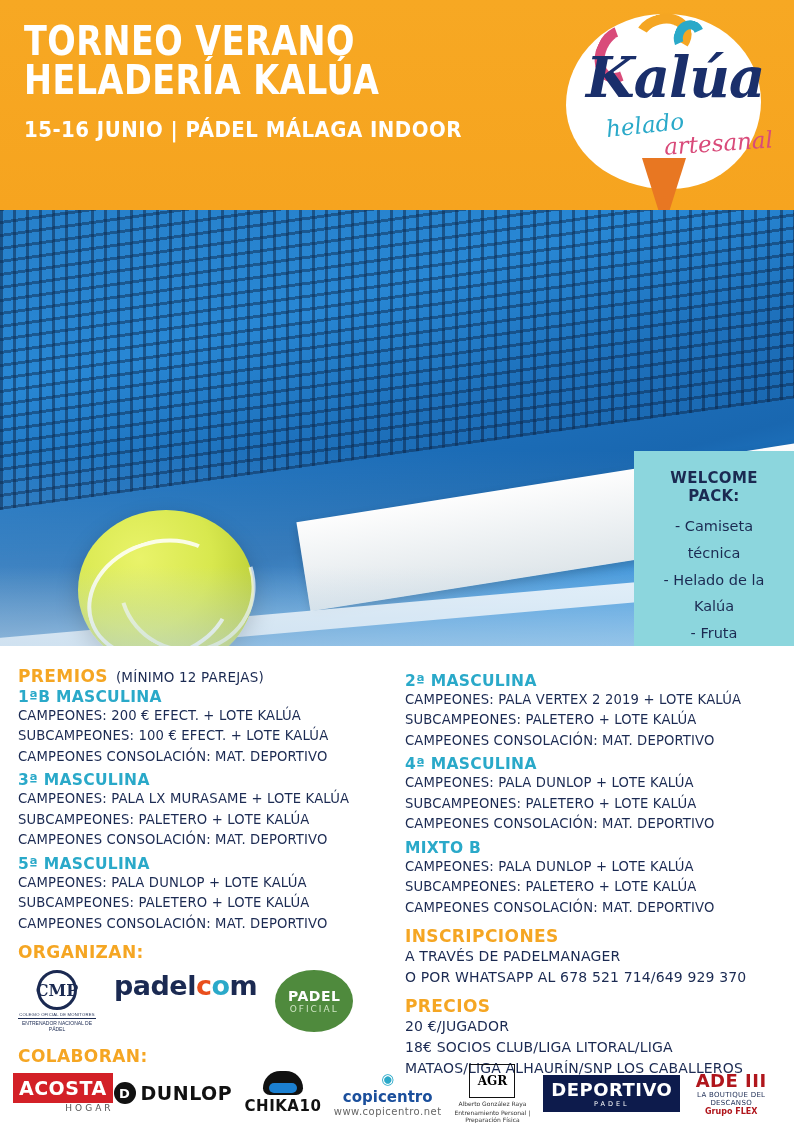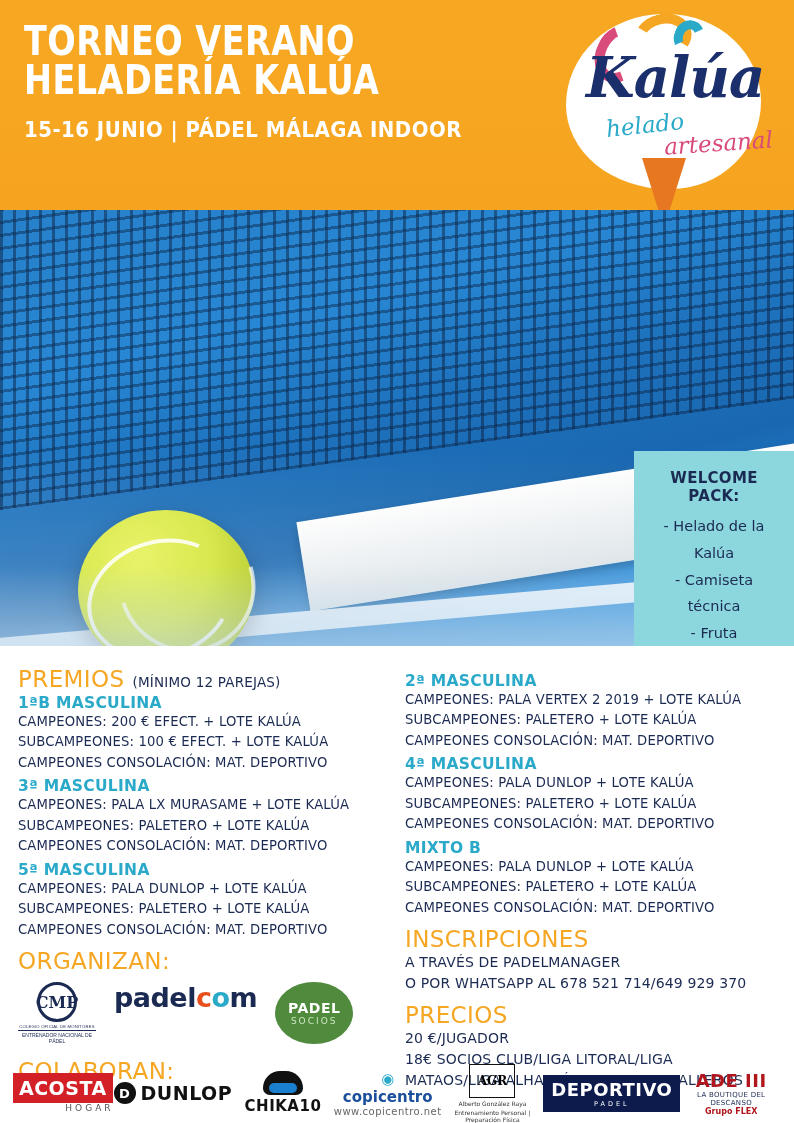--- a/index.html
+++ b/index.html
@@ -210,22 +210,22 @@
     position: relative;
     padding: 12px 18px 0 18px;
     height: 477px;
   }
   .cols { display: flex; gap: 0px; }
   .col { width: 50%; }
   .col.right { padding-left: 8px; }
 
   .sec-title {
     color: #f5a623;
-    font-weight: 400;
-    font-size: 23px;
+    font-weight: 700;
+    font-size: 17px;
     letter-spacing: 0.4px;
     text-transform: uppercase;
     font-family: "DejaVu Sans", sans-serif;
     margin-top: 8px;
   }
   .premios-row { display:flex; align-items: baseline; gap: 8px; }
   .premios-note {
     color: #1b2a52; font-size: 13.5px; letter-spacing: .2px;
     font-family: "DejaVu Sans", sans-serif;
   }
@@ -338,22 +338,22 @@
   <div class="photo">
     <div class="photo-bg"></div>
     <div class="net"></div>
     <div class="net-band"></div>
     <div class="court-line"></div>
     <div class="ball"></div>
     <div class="photo-blur-bottom"></div>
 
     <div class="welcome">
       <div class="welcome-title">WELCOME PACK:</div>
+      <div class="welcome-item">- Camiseta técnica</div>
       <div class="welcome-item">- Helado de la Kalúa</div>
-      <div class="welcome-item">- Camiseta técnica</div>
       <div class="welcome-item">- Fruta</div>
       <div class="welcome-item">- Merienda</div>
     </div>
   </div>
 
   <div class="body">
     <div class="cols">
 
       <div class="col left">
         <div class="premios-row">
@@ -387,21 +387,21 @@
           <div class="cmp-logo">
             <div class="cmp-circle">CMP</div>
             <div class="cmp-t1">COLEGIO OFICIAL DE MONITORES</div>
             <div class="cmp-t2">ENTRENADOR NACIONAL DE PÁDEL</div>
           </div>
           <div class="padelcom">
             <span>padel</span><span class="o1">c</span><span class="o2">o</span><span>m</span>
           </div>
           <div class="padeladdict">
             <div class="pa1">PADEL</div>
-            <div class="pa2">SOCIOS</div>
+            <div class="pa2">OFICIAL</div>
           </div>
         </div>
 
         <div class="sec-title" style="margin-top:10px;">COLABORAN:</div>
       </div>
 
       <div class="col right">
         <div class="blk" style="margin-top:14px;">
           <div class="cat">2ª MASCULINA</div>
           <div class="line">CAMPEONES: PALA VERTEX 2 2019 + LOTE KALÚA</div>

